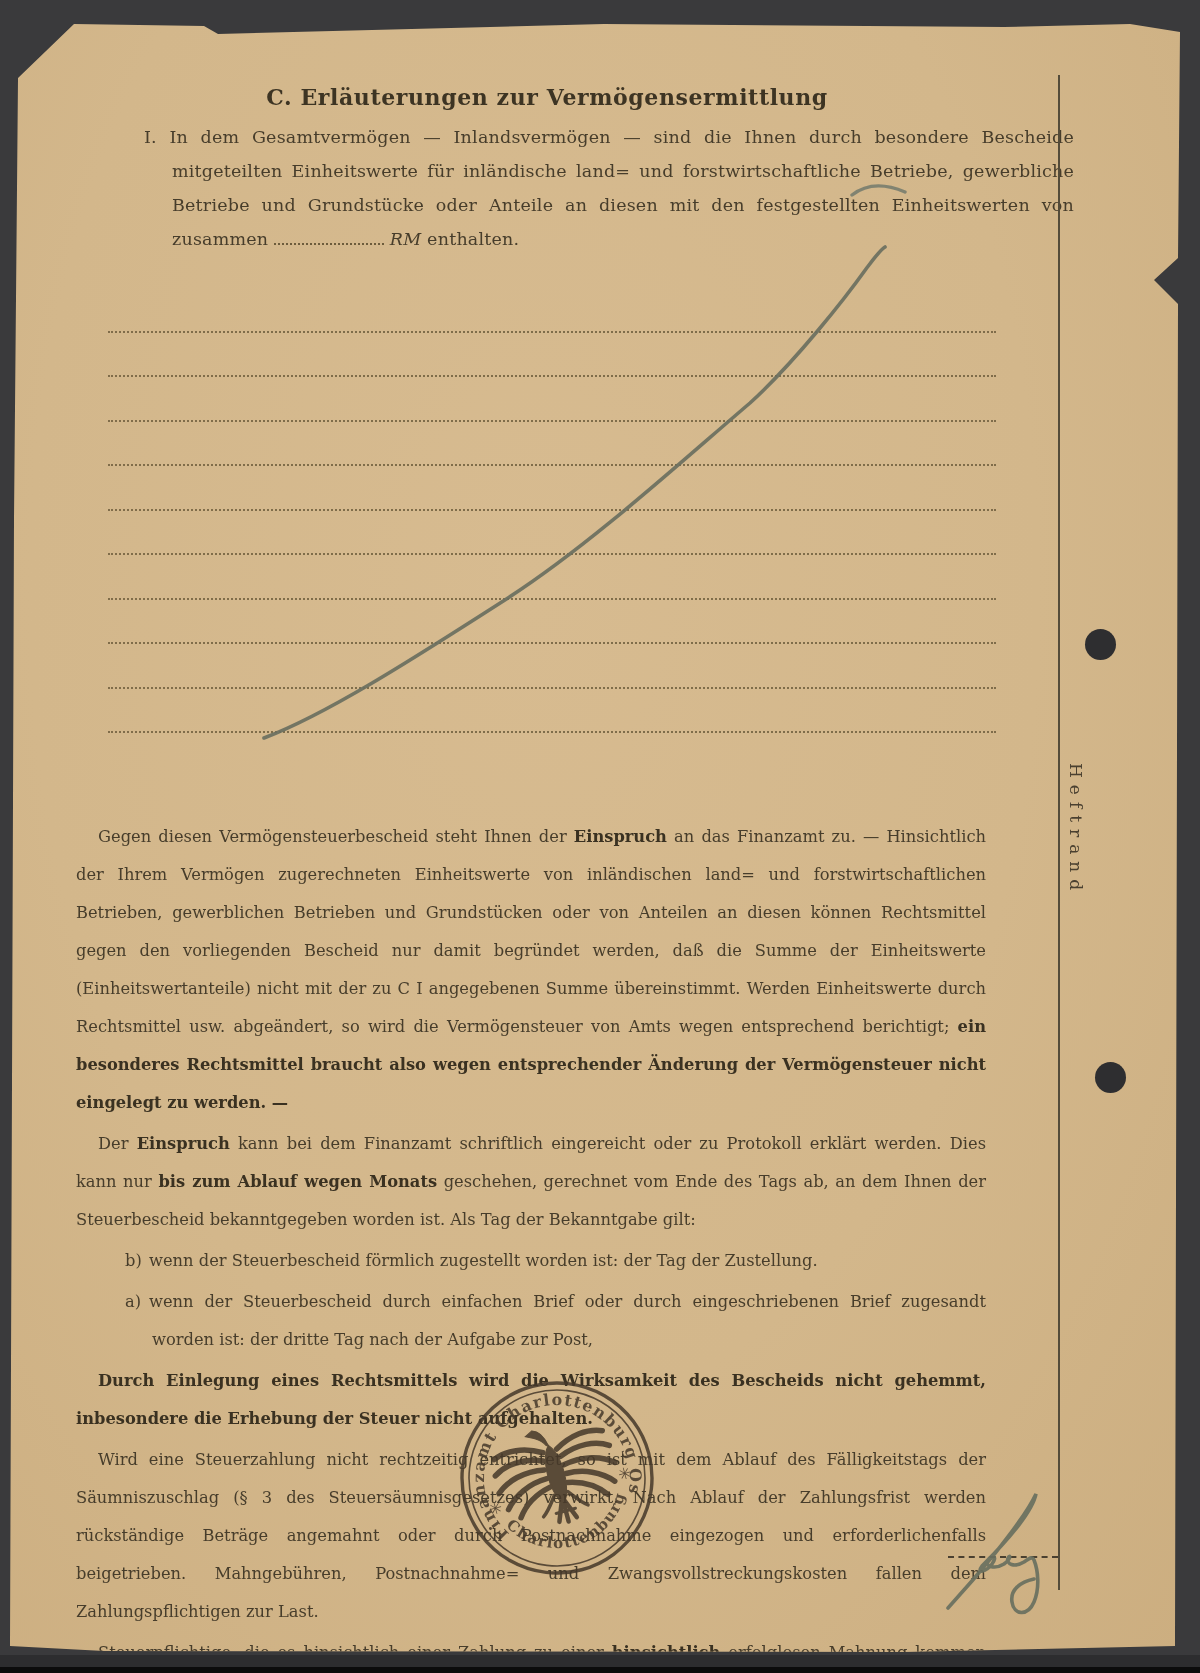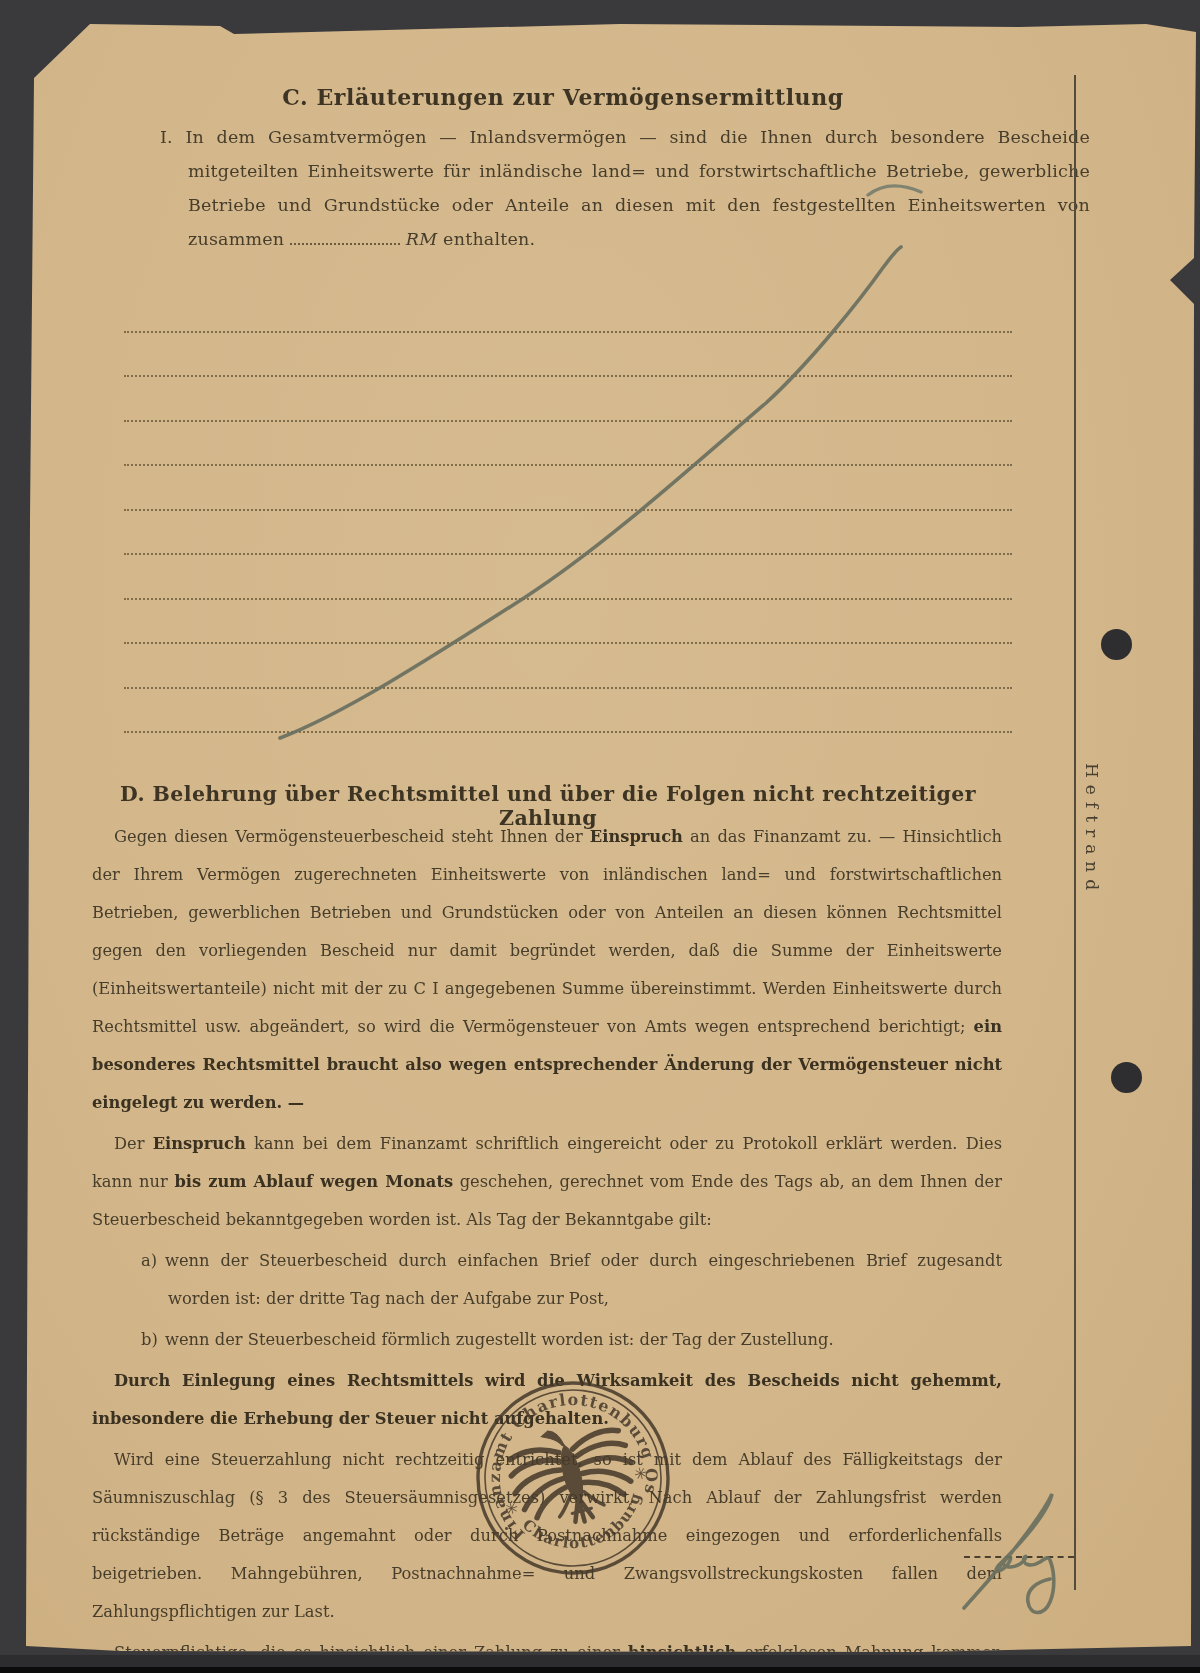--- a/index.html
+++ b/index.html
@@ -5,21 +5,21 @@
   html,body{margin:0;padding:0;}
   body{
     width:1200px;height:1673px;position:relative;overflow:hidden;
     background:#3a3a3c;
     font-family:"DejaVu Serif", serif;
   }
   .mat-bottom{position:absolute;left:0;top:1655px;width:1200px;height:18px;background:#2d2d2f;}
   .mat-bottom-line{position:absolute;left:0;top:1667px;width:1200px;height:6px;background:#0c0c0c;}
 
   .paper{
-    position:absolute;left:20px;top:18px;width:1178px;height:1637px;
+    position:absolute;left:4px;top:18px;width:1178px;height:1637px;
     background:radial-gradient(ellipse at 45% 35%, #d7bb90 0%, #d3b78b 55%, #ccae80 100%);
     clip-path:polygon(70px 6px,200px 8px,214px 16px,600px 6px,1000px 9px,1126px 6px,1176px 14px,
       1174px 240px,1150px 262px,1174px 286px,1171px 1628px,900px 1634px,100px 1633px,
       6px 1628px,10px 500px,14px 60px);
     color:#473d2b;
   }
 
   .h-c{position:absolute;left:92px;top:66px;width:902px;text-align:center;
     font-size:22px;font-weight:bold;letter-spacing:.6px;color:#3d3423;}
   .h-d{position:absolute;left:72px;top:764px;width:912px;text-align:center;
@@ -83,30 +83,29 @@
     </div>
 
   <svg class="pen-svg" width="680" height="520" viewBox="0 0 680 520">
     <path d="M 34 505 C 95 482 180 428 278 365 C 360 312 452 228 520 170 C 566 128 616 64 636 36 C 645 24 650 17 655 14" fill="none" stroke="#6a6f60" stroke-width="3.6" stroke-linecap="round" opacity="0.92"></path>
   </svg>
 
   <svg class="tick-svg" width="62" height="22" viewBox="0 0 62 22">
     <path d="M 4 15 C 18 4 36 3 57 12" fill="none" stroke="#787d6e" stroke-width="3.4" stroke-linecap="round" opacity="0.9"></path>
   </svg>
 
-  <div class="h-d">D. Belehrung über Rechtsmittel und über die Folgen nicht rechtzeitiger Zahlung</div>
 
   <div class="dbody">
     <p><span class="">Gegen diesen Vermögensteuerbescheid steht Ihnen der </span><span class="b ">Einspruch</span><span class=""> an das Finanzamt zu. — Hinsichtlich der Ihrem Vermögen zugerechneten Einheitswerte von inländischen land= und forstwirtschaftlichen Betrieben, gewerblichen Betrieben und Grundstücken oder von Anteilen an diesen können Rechtsmittel gegen den vorliegenden Bescheid nur damit begründet werden, daß die Summe der Einheitswerte (Einheitswertanteile) nicht mit der zu C I angegebenen Summe übereinstimmt. Werden Einheitswerte durch Rechtsmittel usw. abgeändert, so wird die Vermögensteuer von Amts wegen entsprechend berichtigt; </span><span class="b ">ein besonderes Rechtsmittel braucht also wegen entsprechender Änderung der Vermögensteuer nicht eingelegt zu werden. —</span></p>
     <p><span class="">Der </span><span class="b ">Einspruch</span><span class=""> kann bei dem Finanzamt schriftlich eingereicht oder zu Protokoll erklärt werden. Dies kann nur </span><span class="b ">bis zum Ablauf wegen Monats</span><span class=""> geschehen, gerechnet vom Ende des Tags ab, an dem Ihnen der Steuerbescheid bekanntgegeben worden ist. Als Tag der Bekanntgabe gilt:</span></p>
     <div class="litem">
-      <span class="lab">a)</span><span>wenn der Steuerbescheid durch einfachen Brief oder durch eingeschriebenen Brief zugesandt worden ist: der dritte Tag nach der Aufgabe zur Post,</span>
+      <span class="lab">b)</span><span>wenn der Steuerbescheid förmlich zugestellt worden ist: der Tag der Zustellung.</span>
     </div>
     <div class="litem">
-      <span class="lab">b)</span><span>wenn der Steuerbescheid förmlich zugestellt worden ist: der Tag der Zustellung.</span>
+      <span class="lab">a)</span><span>wenn der Steuerbescheid durch einfachen Brief oder durch eingeschriebenen Brief zugesandt worden ist: der dritte Tag nach der Aufgabe zur Post,</span>
     </div>
     <p><span class="b ">Durch Einlegung eines Rechtsmittels wird die Wirksamkeit des Bescheids nicht gehemmt, inbesondere die Erhebung der Steuer nicht aufgehalten.</span></p>
     <p><span class="">Wird eine Steuerzahlung nicht rechtzeitig entrichtet, so ist mit dem Ablauf des Fälligkeitstags der Säumniszuschlag (§ 3 des Steuersäumnisgesetzes) verwirkt. Nach Ablauf der Zahlungsfrist werden rückständige Beträge angemahnt oder durch Postnachnahme eingezogen und erforderlichenfalls beigetrieben. Mahngebühren, Postnachnahme= und Zwangsvollstreckungskosten fallen dem Zahlungspflichtigen zur Last.</span></p>
     <p><span class="">Steuerpflichtige, die es hinsichtlich einer Zahlung zu einer </span><span class="b ">hinsichtlich</span><span class=""> erfolglosen Mahnung kommen lassen, werden außerdem in die Liste der </span><span class="b ">säumigen Bekanntgabe</span><span class=""> aufgenommen.</span></p>
   </div>
 
   <svg class="stamp-svg" width="210" height="210" viewBox="0 0 210 210">
     <g transform="rotate(-15 105 105)" opacity="0.85">
       <circle cx="105" cy="105" r="95" fill="none" stroke="#46392a" stroke-width="3.4"></circle>
       <circle cx="105" cy="105" r="88" fill="none" stroke="#46392a" stroke-width="1.6"></circle>

